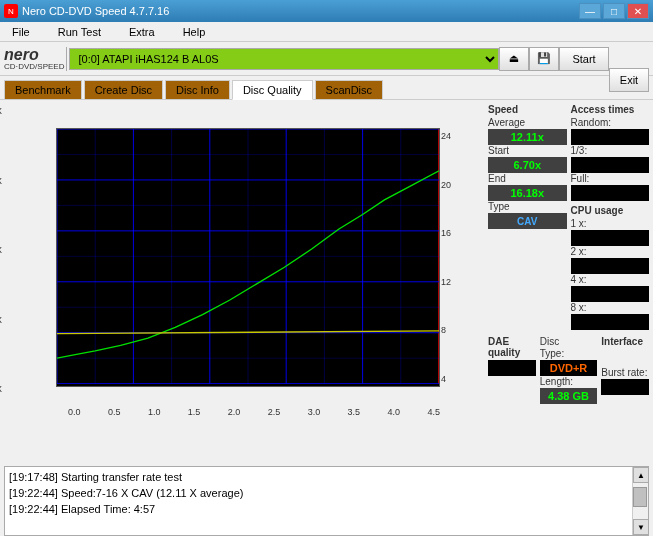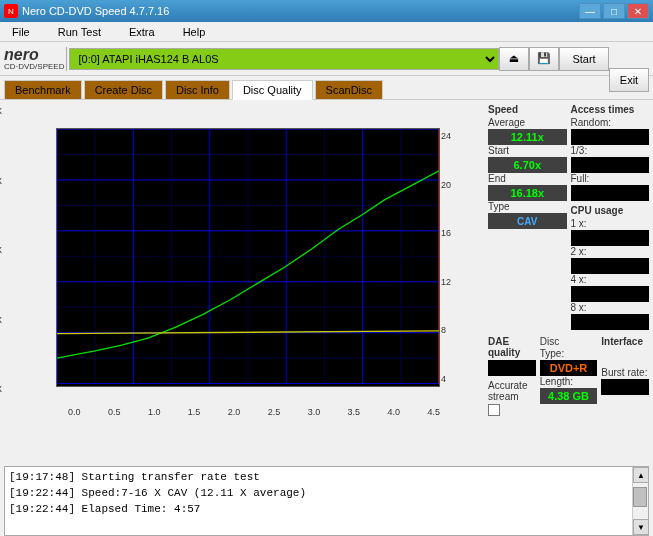--- a/index.html
+++ b/index.html
@@ -178,21 +178,21 @@
 
     
     #log-area {
       height: 70px;
       border: 1px solid #aaa;
       margin: 0 4px 4px 4px;
       background: white;
       display: flex;
       gap: 0;
     }
-    #log-content { flex: 1; overflow: hidden; padding: 2px 4px; font-size: 11px; font-family: Liberation Mono, monospace; }
+    #log-content { flex: 1; overflow: hidden; padding: 2px 4px; font-size: 11px; font-family: Liberation Sans, sans-serif; }
     .log-line { height: 16px; line-height: 16px; }
     #log-scrollbar { width: 16px; background: #f0f0f0; border-left: 1px solid #ccc; display: flex; flex-direction: column; }
     .scroll-btn { width: 16px; height: 16px; background: #e0e0e0; border: 1px solid #aaa; display: flex; align-items: center; justify-content: center; font-size: 8px; cursor: pointer; }
     .scroll-track { flex: 1; background: #f0f0f0; position: relative; }
     .scroll-thumb { width: 14px; height: 20px; background: #c0c0c0; border: 1px solid #999; position: absolute; top: 4px; left: 0; }
 
     .disc-type-value {
       background: #000; color: #ff6600; font-size: 11px; font-weight: bold;
       text-align: center; padding: 1px 10px; min-height: 16px; display: flex;
       align-items: center; justify-content: center;
@@ -348,26 +348,20 @@
           <div class="black-box"></div>
         </div>
       </div>
     </div>
 
     <div style="margin-top:4px;">
       <div class="panel-row">
         <div class="panel-col">
           <div class="stat-section-title">DAE quality</div>
           <div class="black-box"></div>
-          <div style="margin-top:4px;">
-            <div class="stat-label">Accurate stream</div>
-            <div class="checkbox-row">
-              <div class="checkbox-item"></div>
-            </div>
-          </div>
         </div>
         <div class="panel-col">
           <div class="stat-label">Disc</div>
           <div class="stat-label">Type:</div>
           <div class="disc-type-value">DVD+R</div>
           <div class="stat-label">Length:</div>
           <div class="stat-value" style="color:#00ff00;">4.38 GB</div>
         </div>
         <div class="panel-col">
           <div class="stat-section-title">Interface</div>

